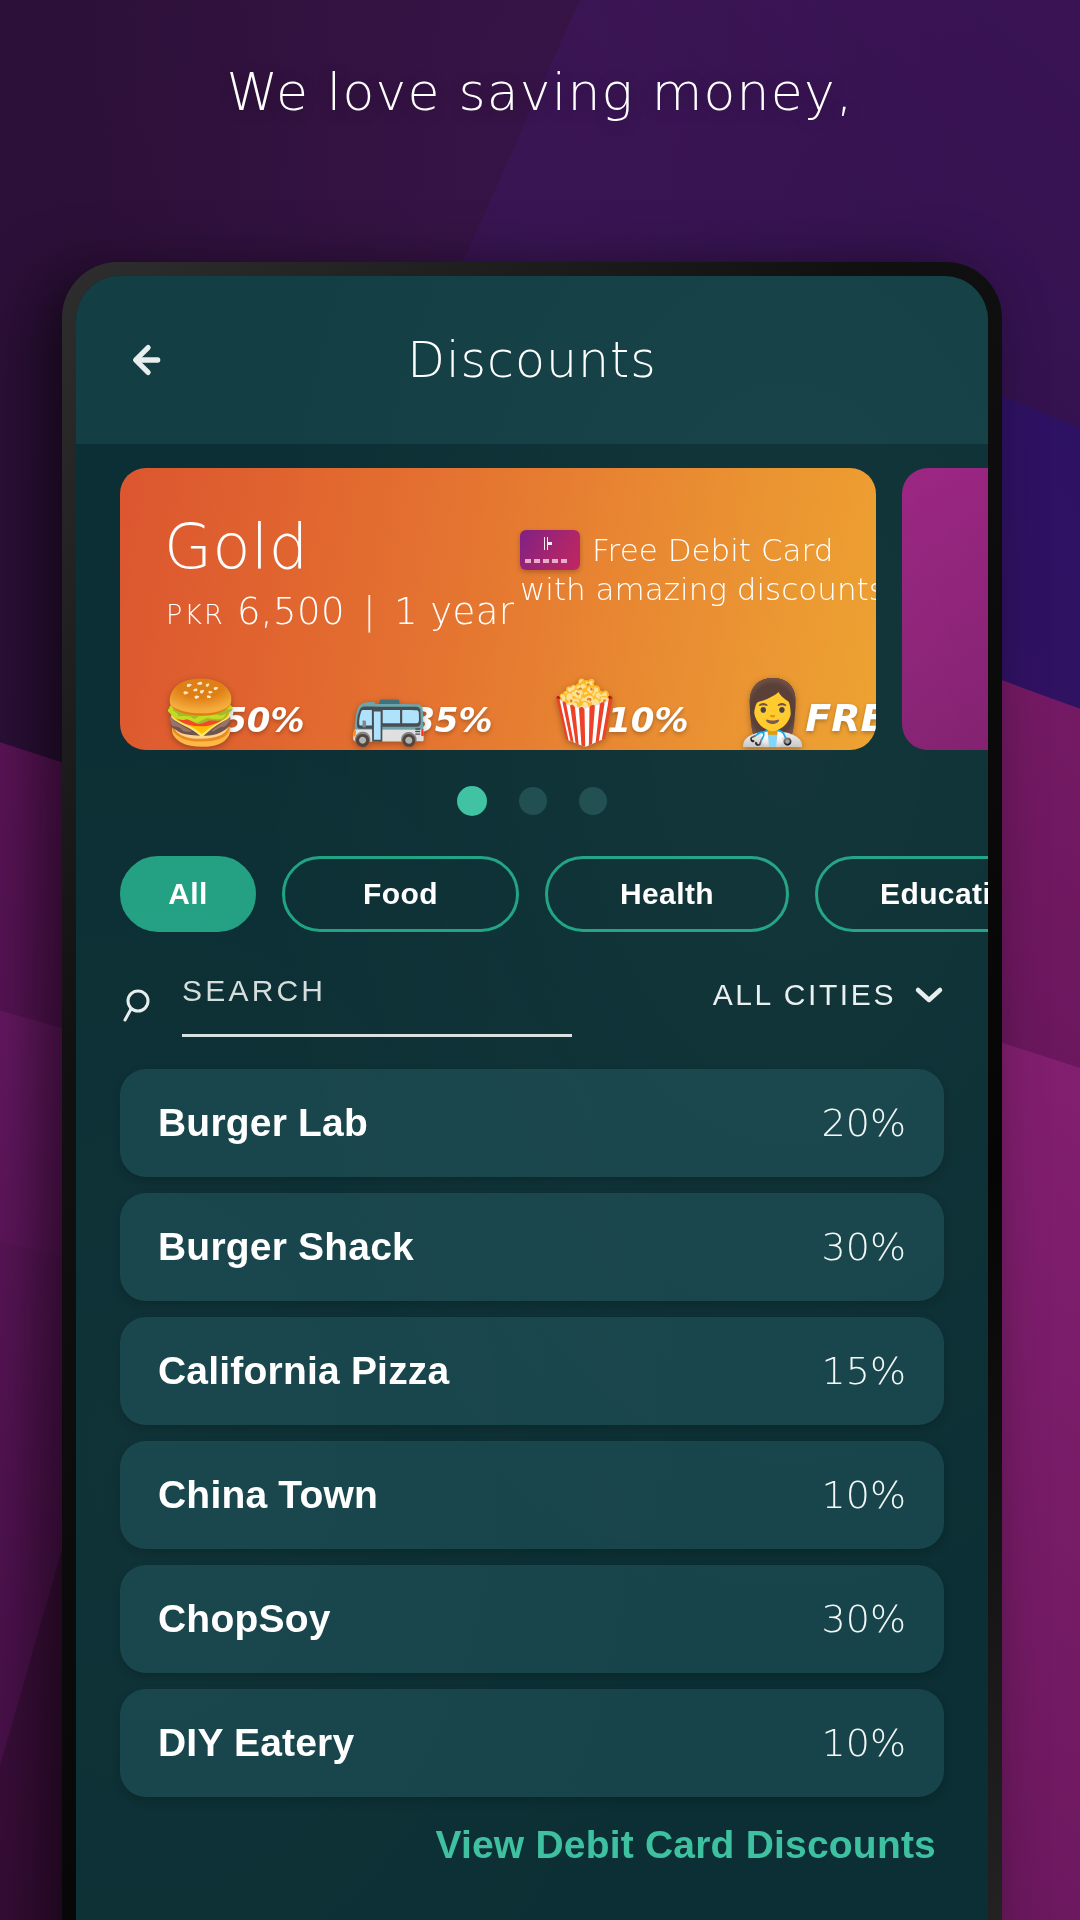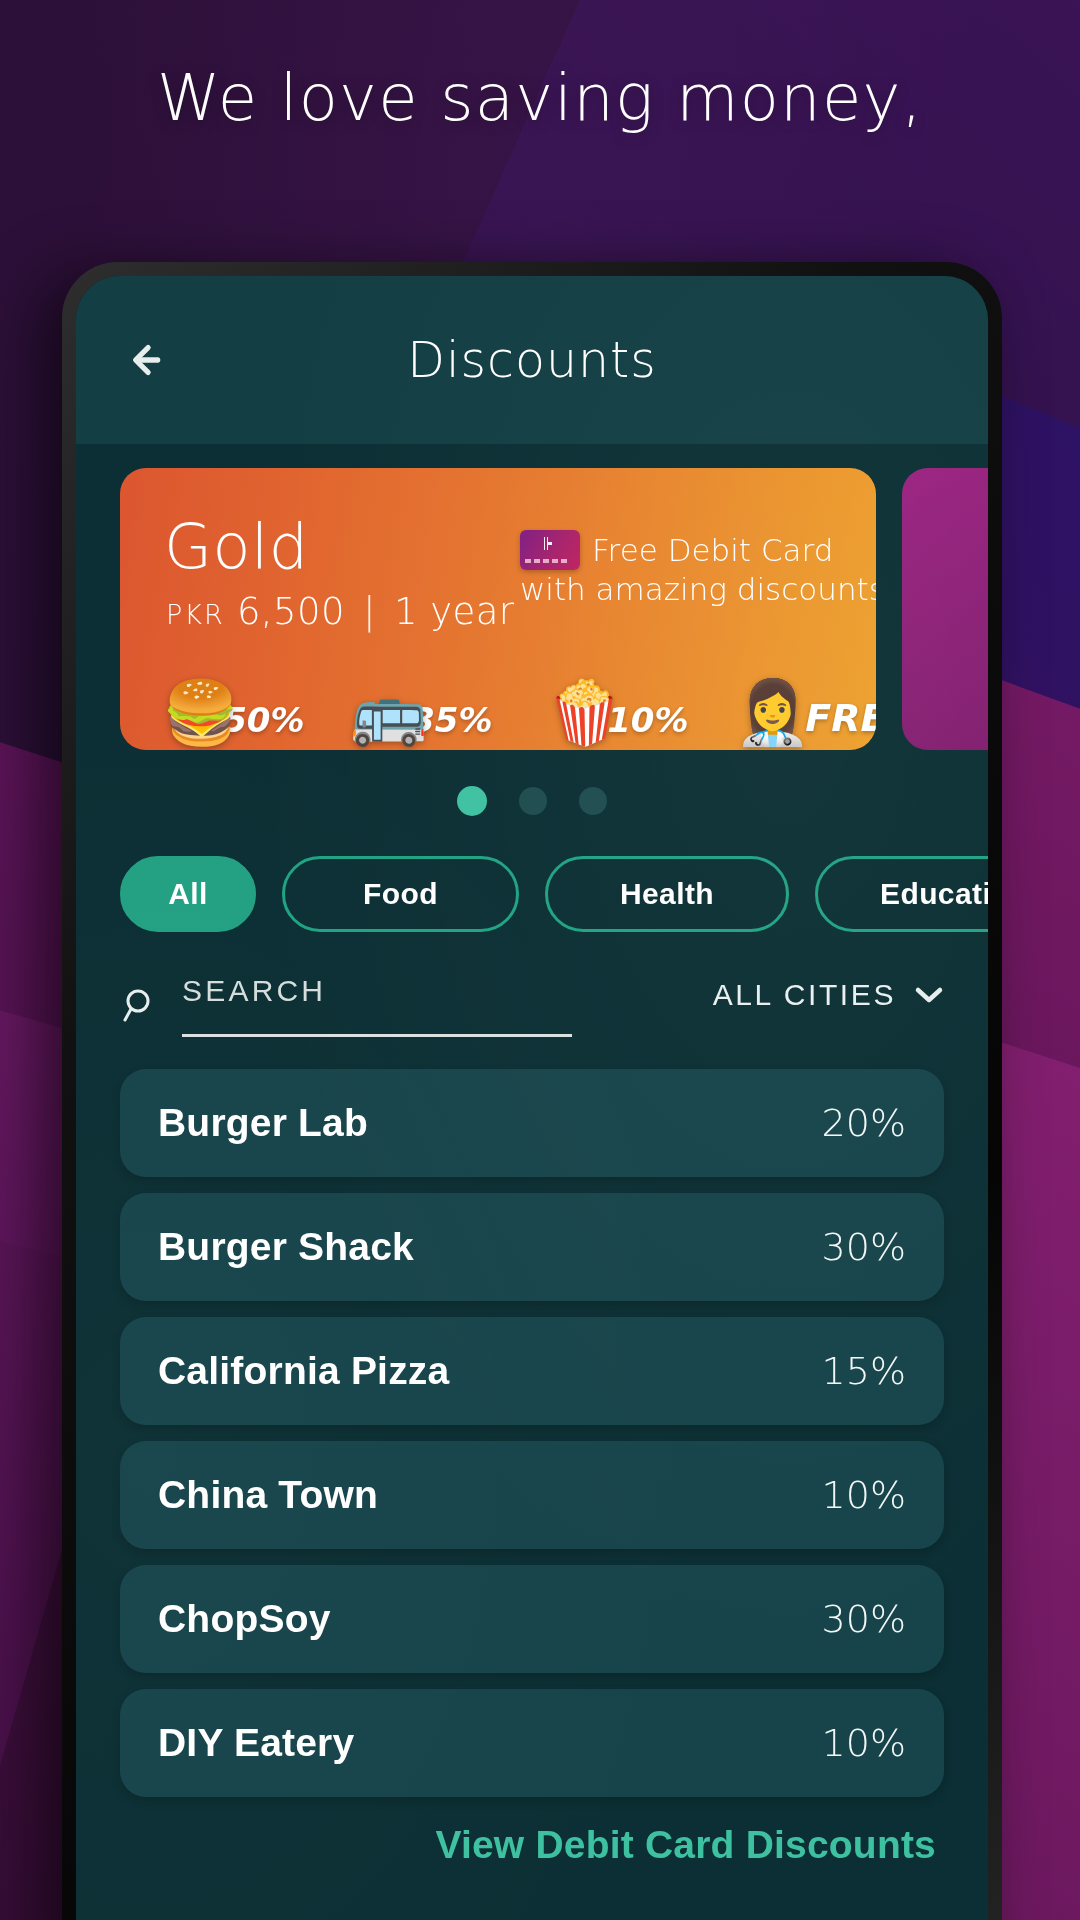--- a/index.html
+++ b/index.html
@@ -63,21 +63,21 @@
     background:radial-gradient(ellipse at 50% 14%, rgba(70,26,92,.45) 0%, rgba(30,10,40,0) 62%);
   }
 
   
   .headline {
     position:absolute; top:66px; left:0; right:0;
     text-align:center;
     color:#ffffff;
     font-family:"DejaVu Sans", sans-serif;
     font-weight:300;
-    font-size:64px;
+    font-size:52px;
     line-height:1.02;
     letter-spacing:1.2px;
     z-index:5;
     text-shadow:0 2px 14px rgba(0,0,0,.35);
   }
   .headline .l2 { display:block; }
 
   
   .phone {
     position:absolute;

